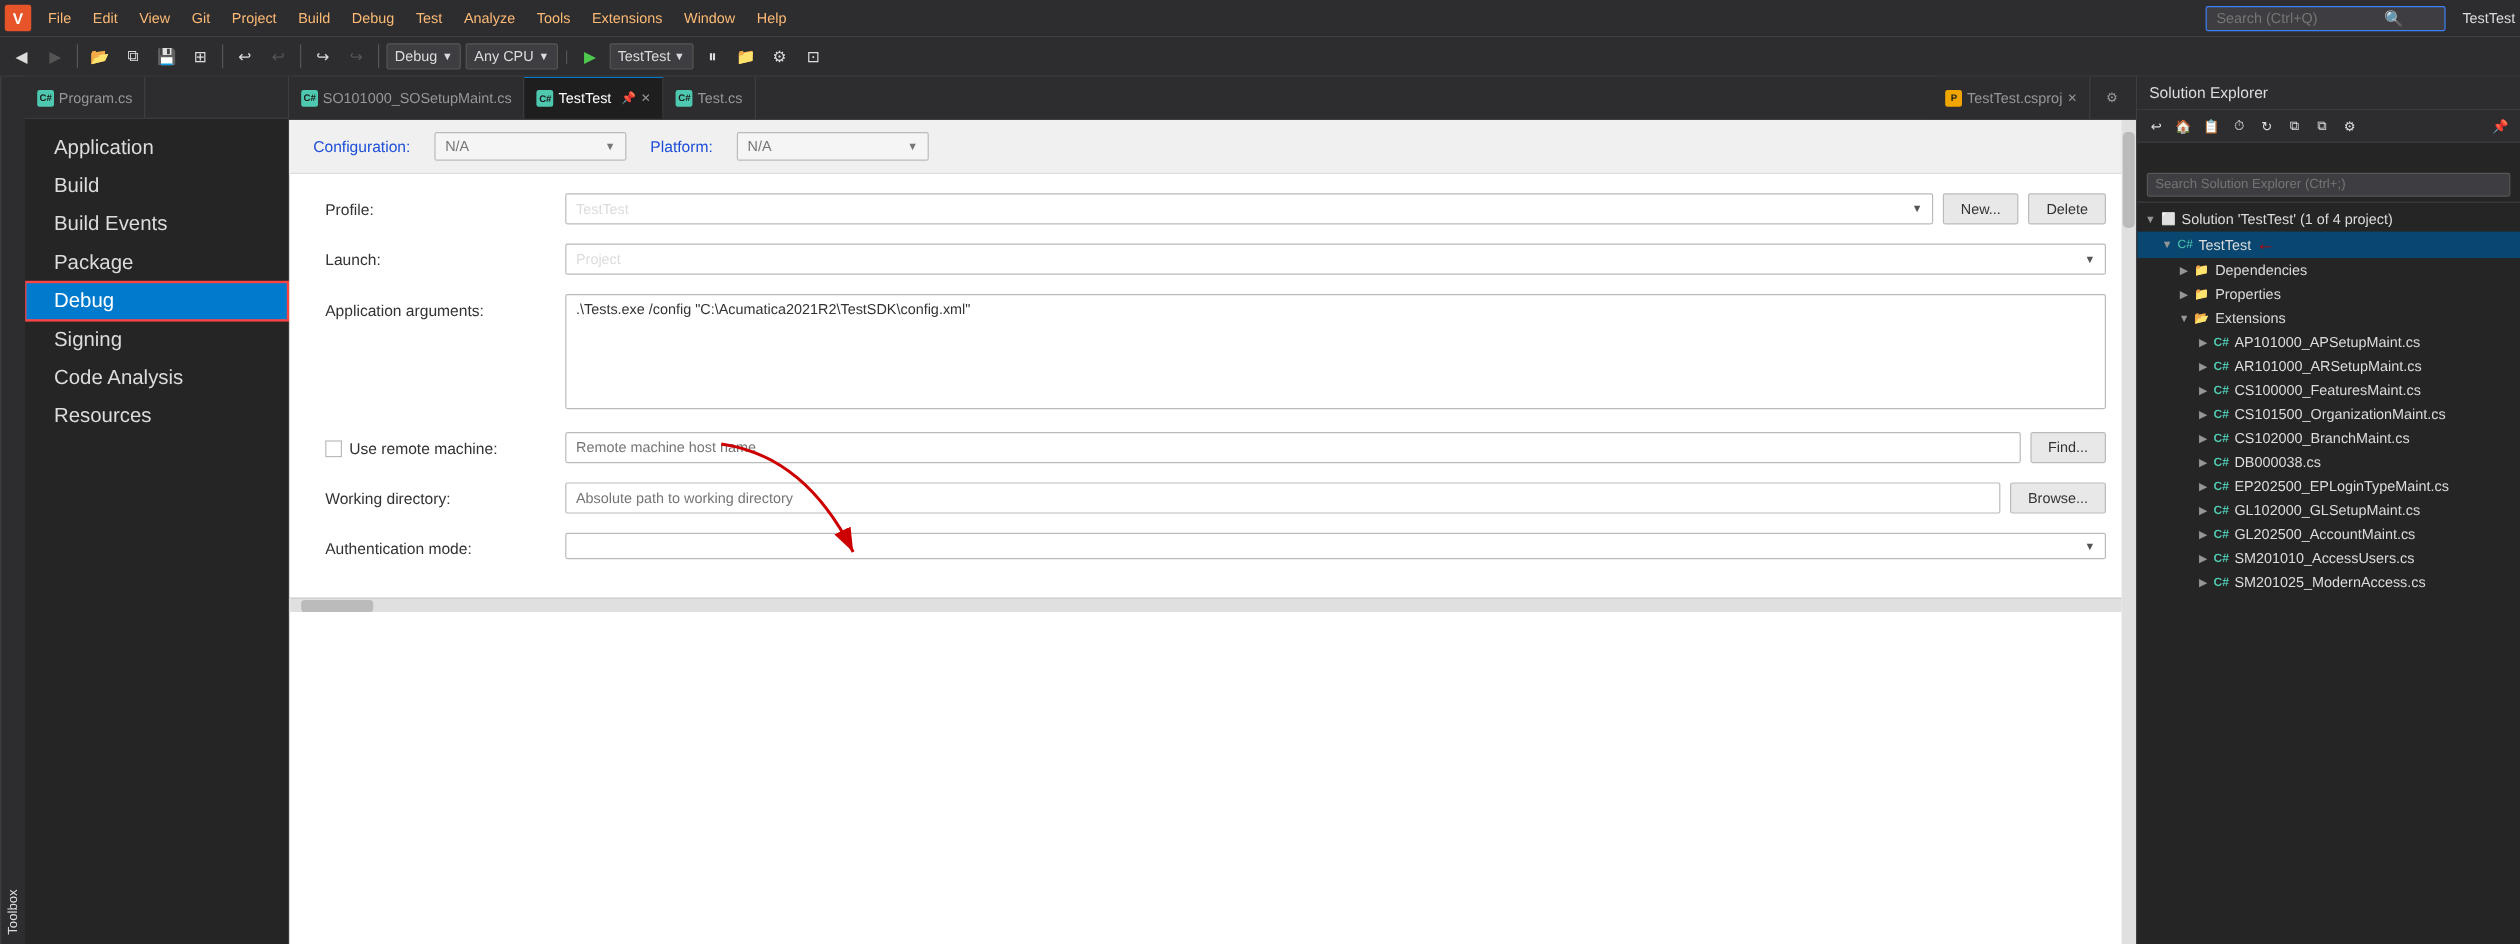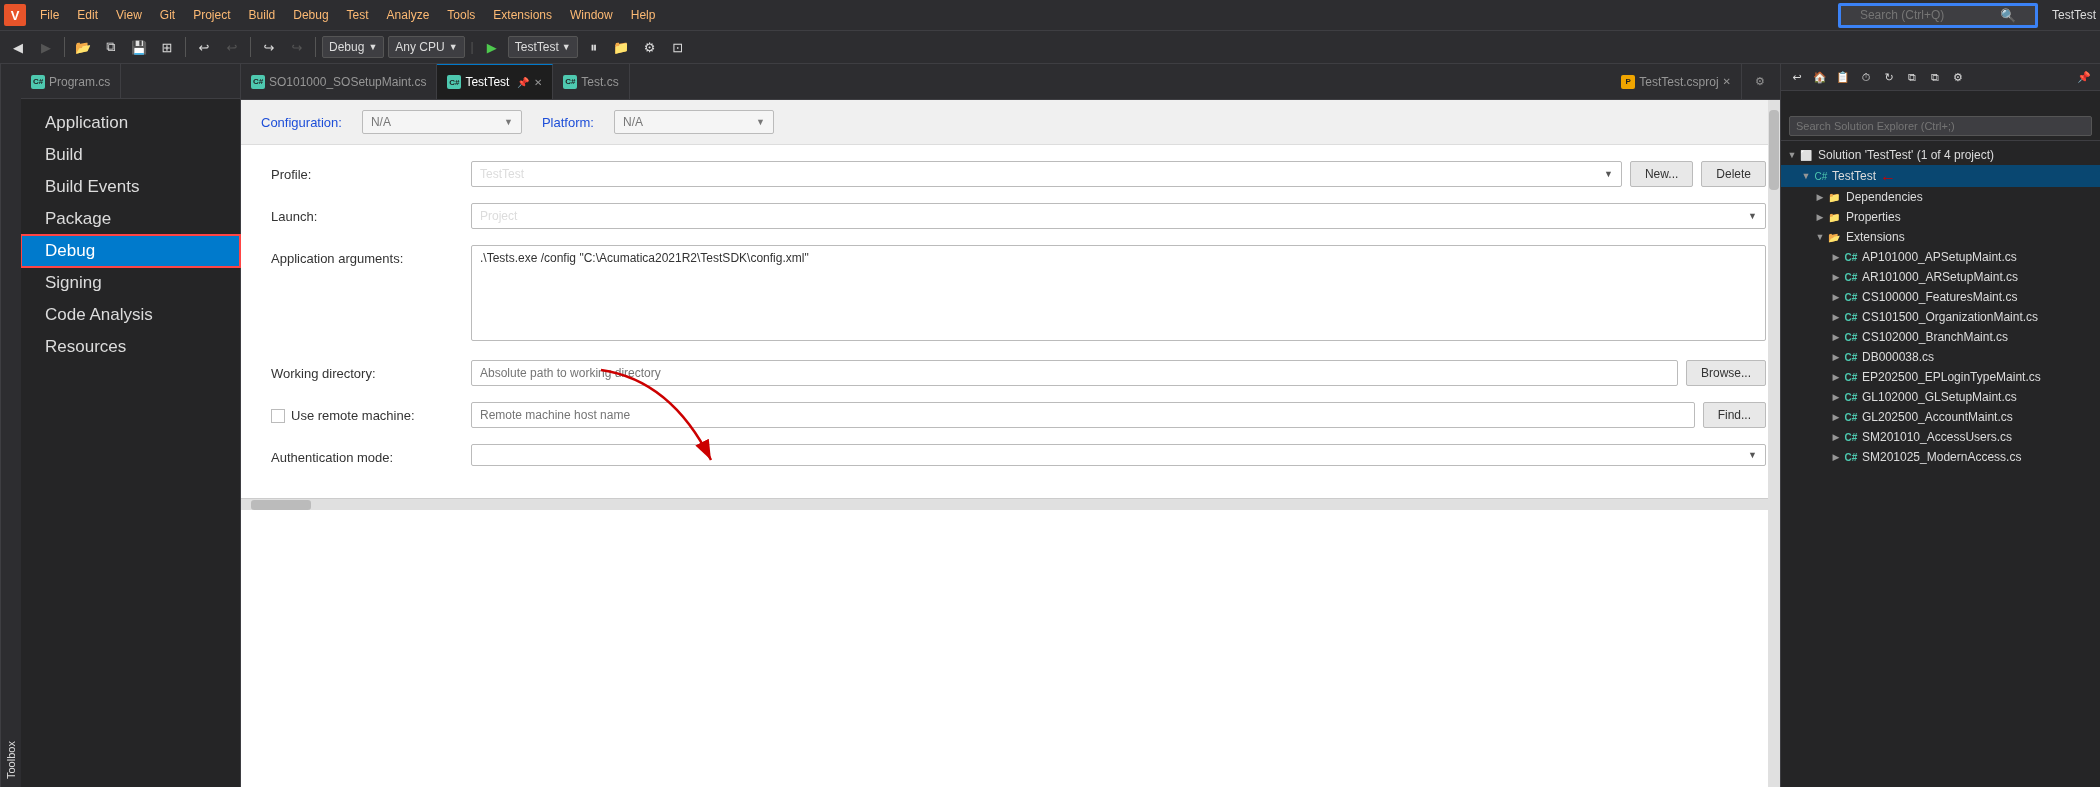--- a/index.html
+++ b/index.html
@@ -3,21 +3,21 @@
   <meta charset="utf-8">
   <style>
     * { box-sizing: border-box; margin: 0; padding: 0; }
     body { font-family: 'Segoe UI', sans-serif; font-size: 12px; background: #2d2d30; color: #dcdcdc; width: 2100px; height: 787px; overflow: hidden; }
 
     
     .menu-bar { display: flex; align-items: center; height: 30px; background: #2d2d30; padding: 0 4px; gap: 2px; }
     .menu-bar-logo { width: 22px; height: 22px; background: #e8542a; border-radius: 2px; display: flex; align-items: center; justify-content: center; margin-right: 4px; flex-shrink: 0; }
     .menu-bar-logo span { color: white; font-weight: bold; font-size: 13px; }
     .menu-item { padding: 2px 8px; cursor: pointer; color: #fdba74; font-size: 12px; }
-    .menu-search { margin-left: auto; display: flex; align-items: center; background: #3e3e42; border: 3px solid #3b82f6; border-radius: 2px; padding: 2px 8px; width: 200px; justify-content: center; }
+    .menu-search { margin-left: auto; display: flex; align-items: center; background: #3e3e42; border: 1px solid #3b82f6; border-radius: 2px; padding: 2px 8px; width: 200px; }
     .menu-search input { background: transparent; border: none; outline: none; color: #dcdcdc; font-size: 12px; width: 140px; }
     .window-title { margin-left: 12px; color: #dcdcdc; font-size: 12px; }
 
     
     .toolbar { display: flex; align-items: center; height: 34px; background: #2d2d30; border-top: 1px solid #3e3e42; border-bottom: 1px solid #3e3e42; padding: 0 6px; gap: 4px; }
     .tb-btn { display: flex; align-items: center; justify-content: center; width: 24px; height: 24px; cursor: pointer; color: #dcdcdc; border-radius: 2px; font-size: 13px; }
     .tb-separator { width: 1px; height: 20px; background: #555; margin: 0 2px; }
     .tb-dropdown { display: flex; align-items: center; background: #3e3e42; border: 1px solid #555; border-radius: 2px; padding: 2px 6px; height: 22px; font-size: 12px; color: #dcdcdc; cursor: pointer; gap: 4px; }
     .tb-dropdown .arrow { font-size: 9px; }
     .tb-play { color: #4ec94e; }
@@ -220,21 +220,21 @@
           <span>N/A</span>
           <span style="margin-left:auto;font-size:9px;">▼</span>
         </div>
         <span class="config-label">Platform:</span>
         <div class="config-dropdown config-dropdown-wide">
           <span>N/A</span>
           <span style="margin-left:auto;font-size:9px;">▼</span>
         </div>
       </div>
 
-      <div class="props-form" style="padding-right:14px;">
+      <div class="props-form" style="padding-right:25px;">
 
         <div class="form-row">
           <div class="form-label">Profile:</div>
           <div class="form-control">
             <div class="form-row-inline">
               <div class="form-input-select" style="flex:1;">
                 <span>TestTest</span>
                 <span class="arrow">▼</span>
               </div>
               <button class="form-btn">New...</button>
@@ -254,38 +254,38 @@
         </div>
 
         <div class="form-row">
           <div class="form-label">Application arguments:</div>
           <div class="form-control">
             <textarea class="form-textarea" style="">.\Tests.exe /config "C:\Acumatica2021R2\TestSDK\config.xml"</textarea>
           </div>
         </div>
 
         <div class="form-row">
+          <div class="form-label" style="display:flex;align-items:center;gap:6px;">
+            <div class="form-checkbox"></div>
+            <span>Use remote machine:</span>
+          </div>
+          <div class="form-control">
+            <div class="form-row-inline">
+              <input class="form-input placeholder-text" style="flex: 1 1 0%;" placeholder="Remote machine host name">
+              <button class="form-btn">Find...</button>
+            </div>
+          </div>
+        </div>
+
+        <div class="form-row">
           <div class="form-label">Working directory:</div>
           <div class="form-control">
             <div class="form-row-inline">
               <input class="form-input" style="flex: 1 1 0%;" placeholder="Absolute path to working directory">
               <button class="form-btn">Browse...</button>
-            </div>
-          </div>
-        </div>
-
-        <div class="form-row">
-          <div class="form-label" style="display:flex;align-items:center;gap:6px;">
-            <div class="form-checkbox"></div>
-            <span>Use remote machine:</span>
-          </div>
-          <div class="form-control">
-            <div class="form-row-inline">
-              <input class="form-input placeholder-text" style="flex: 1 1 0%;" placeholder="Remote machine host name">
-              <button class="form-btn">Find...</button>
             </div>
           </div>
         </div>
 
         <div class="form-row">
           <div class="form-label">Authentication mode:</div>
           <div class="form-control">
             <div class="form-input-select">
               <span></span>
               <span class="arrow">▼</span>
@@ -303,20 +303,21 @@
           <marker id="arrowhead" markerWidth="8" markerHeight="6" refX="8" refY="3" orient="auto">
             <polygon points="0 0, 8 3, 0 6" fill="#cc0000"></polygon>
           </marker>
         </defs>
         <path d="M 10 10 Q 80 20 120 100" stroke="#cc0000" stroke-width="2.5" fill="none" marker-end="url(#arrowhead)"></path>
       </svg>
     </div>
   </div>
 
   <div class="right-panel">
+    <div class="solution-explorer-title">Solution Explorer</div>
     <div class="se-toolbar">
       <div class="icon-btn">↩</div>
       <div class="icon-btn">🏠</div>
       <div class="icon-btn">📋</div>
       <div class="icon-btn">⏱</div>
       <div class="icon-btn">↻</div>
       <div class="icon-btn">⧉</div>
       <div class="icon-btn">⧉</div>
       <div class="icon-btn">⚙</div>
       <div class="icon-btn" style="margin-left:auto;">📌</div>

